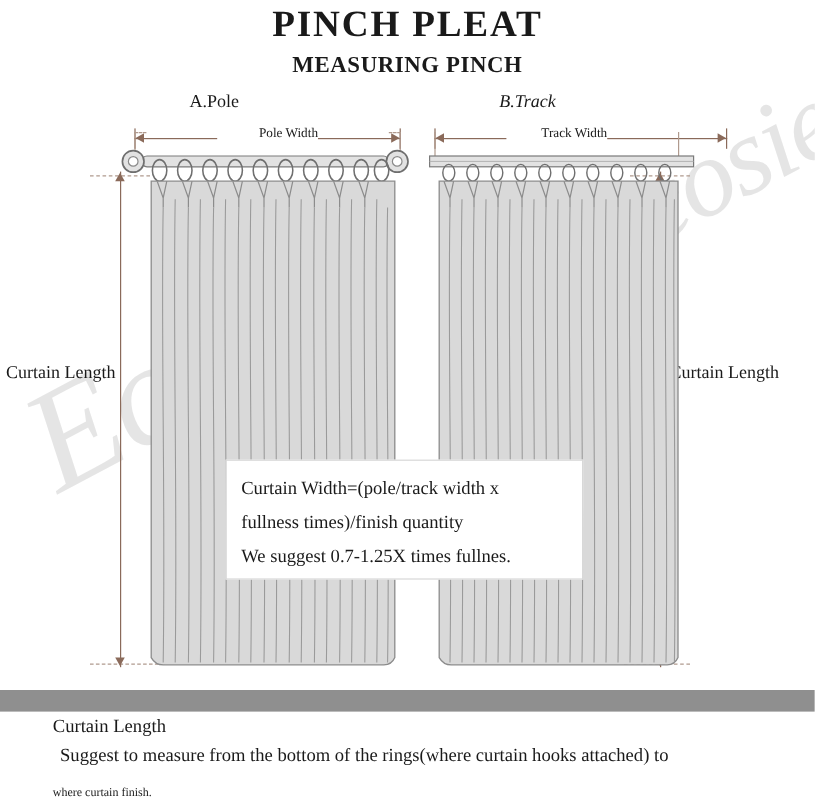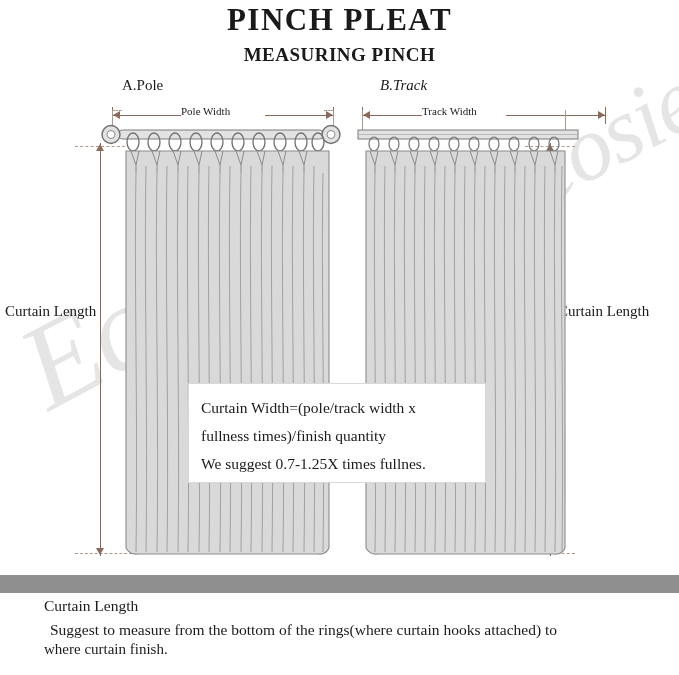--- a/index.html
+++ b/index.html
@@ -42,20 +42,21 @@
     font-size: 19px;
     font-weight: bold;
     letter-spacing: 0.5px;
   }
 
   
   .section-label {
     position: absolute;
     font-size: 15px;
     font-weight: normal;
+    margin-left: 36px;
   }
   #label-pole  { left: 122px; top: 77px; }
   #label-track { left: 380px; top: 77px; font-style: italic; }
 
   
   .width-measure {
     position: absolute;
     height: 20px;
   }
   .width-measure .bar {
@@ -81,21 +82,21 @@
     width: 0; height: 0;
     border-top: 4px solid transparent;
     border-bottom: 4px solid transparent;
   }
   .width-measure .arrow.l { left: 1px; border-right: 7px solid #8a6a5a; }
   .width-measure .arrow.r { right: 1px; border-left: 7px solid #8a6a5a; }
   .width-measure .wlabel {
     position: absolute;
     left: 0; right: 0;
     top: 0px;
-    text-align: left;
+    text-align: right;
     font-size: 11px;
     color: #1a1a1a;
     background: #ffffff;
     line-height: 13px;
     width: 84px;
     margin: 0 auto;
   }
 
   #measure-pole  { left: 112px; top: 105px; width: 222px; }
   #measure-track { left: 362px; top: 105px; width: 244px; }
@@ -186,22 +187,22 @@
   }
   #bottom-note .note-line1 {
     position: absolute;
     left: 50px;
     top: 46px;
     font-size: 15.5px;
   }
   #bottom-note .note-line2 {
     position: absolute;
     left: 44px;
-    top: 66px;
-    font-size: 15px;
+    top: 80px;
+    font-size: 10px;
   }
 
   
   .watermark {
     position: absolute;
     color: rgba(170,170,170,0.30);
     font-size: 120px;
     font-family: "Liberation Serif", serif;
     font-style: italic;
     letter-spacing: -2px;

